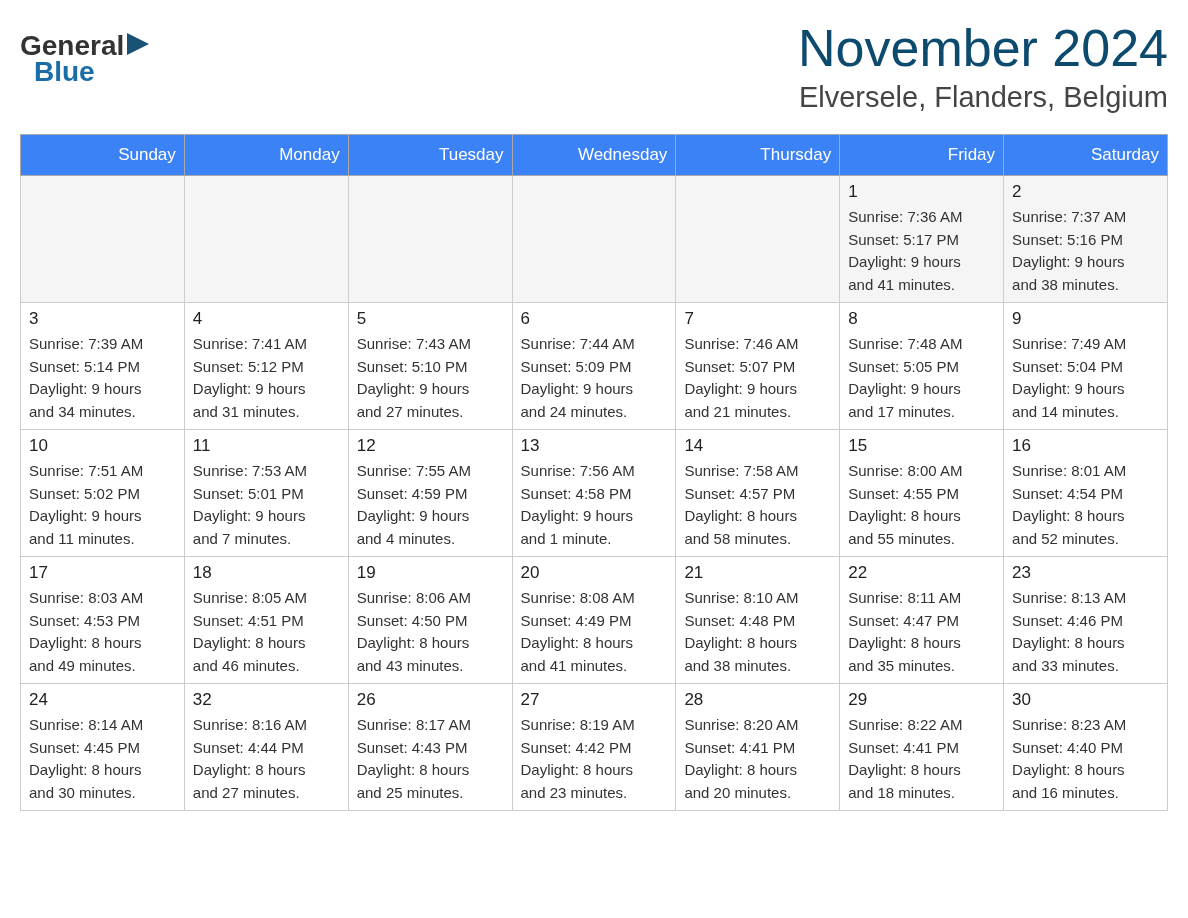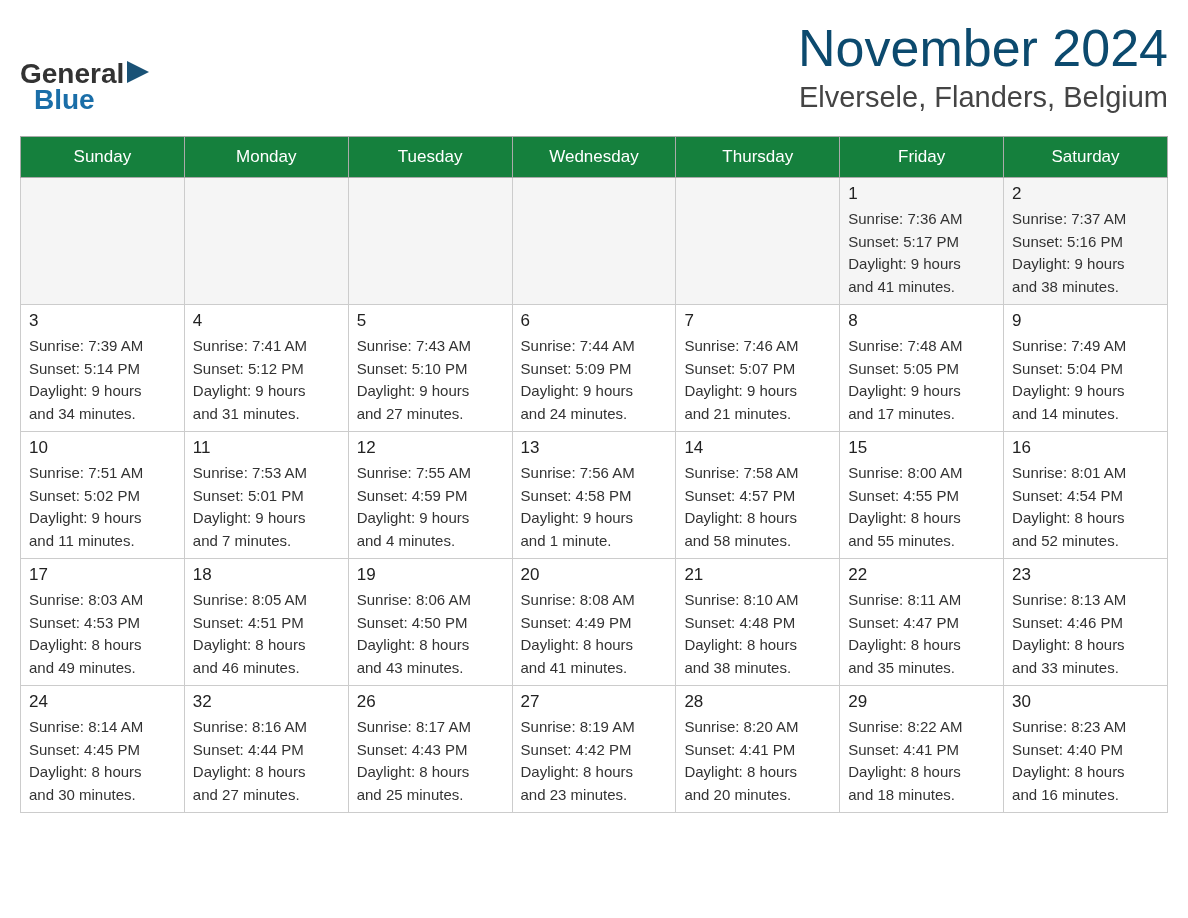--- a/index.html
+++ b/index.html
@@ -34,26 +34,26 @@
       font-size: 29px;
       color: #444;
       margin-top: 4px;
     }
     .calendar {
       width: 100%;
       border-collapse: collapse;
       border: 1px solid #aaa;
     }
     .calendar th {
-      background-color: #15803d;
+      background-color: #3b82f6;
       color: #fff;
       font-size: 17px;
       font-weight: normal;
       padding: 10px 8px;
-      text-align: center;
+      text-align: right;
       border: 1px solid #aaa;
     }
     .calendar td {
       vertical-align: top;
       border: 1px solid #ccc;
       padding: 6px 8px;
       width: 14.28%;
       min-height: 110px;
       font-size: 13px;
       color: #333;
@@ -79,21 +79,21 @@
     }
     .calendar tbody tr td {
       height: 110px;
     }
   </style>
 </head>
 <body>
 
 <div class="header">
   <div class="logo">
-    <div style="display:flex; align-items:center;margin-top:28px;">
+    <div style="display:flex; align-items:center;">
       <span style="font-size:28px; font-weight:bold; color:#333;">General</span>
       <svg width="22" height="22" viewBox="0 0 22 22" style="margin-left:3px; margin-top:-4px;">
         <polygon points="0,0 22,11 0,22" fill="#1a5276"></polygon>
       </svg>
     </div>
     <div style="margin-top:-6px; margin-left:14px;">
       <span style="font-size:28px; font-weight:bold; color:#1a6ea8;">Blue</span>
     </div>
   </div>
   <div class="title-section">

